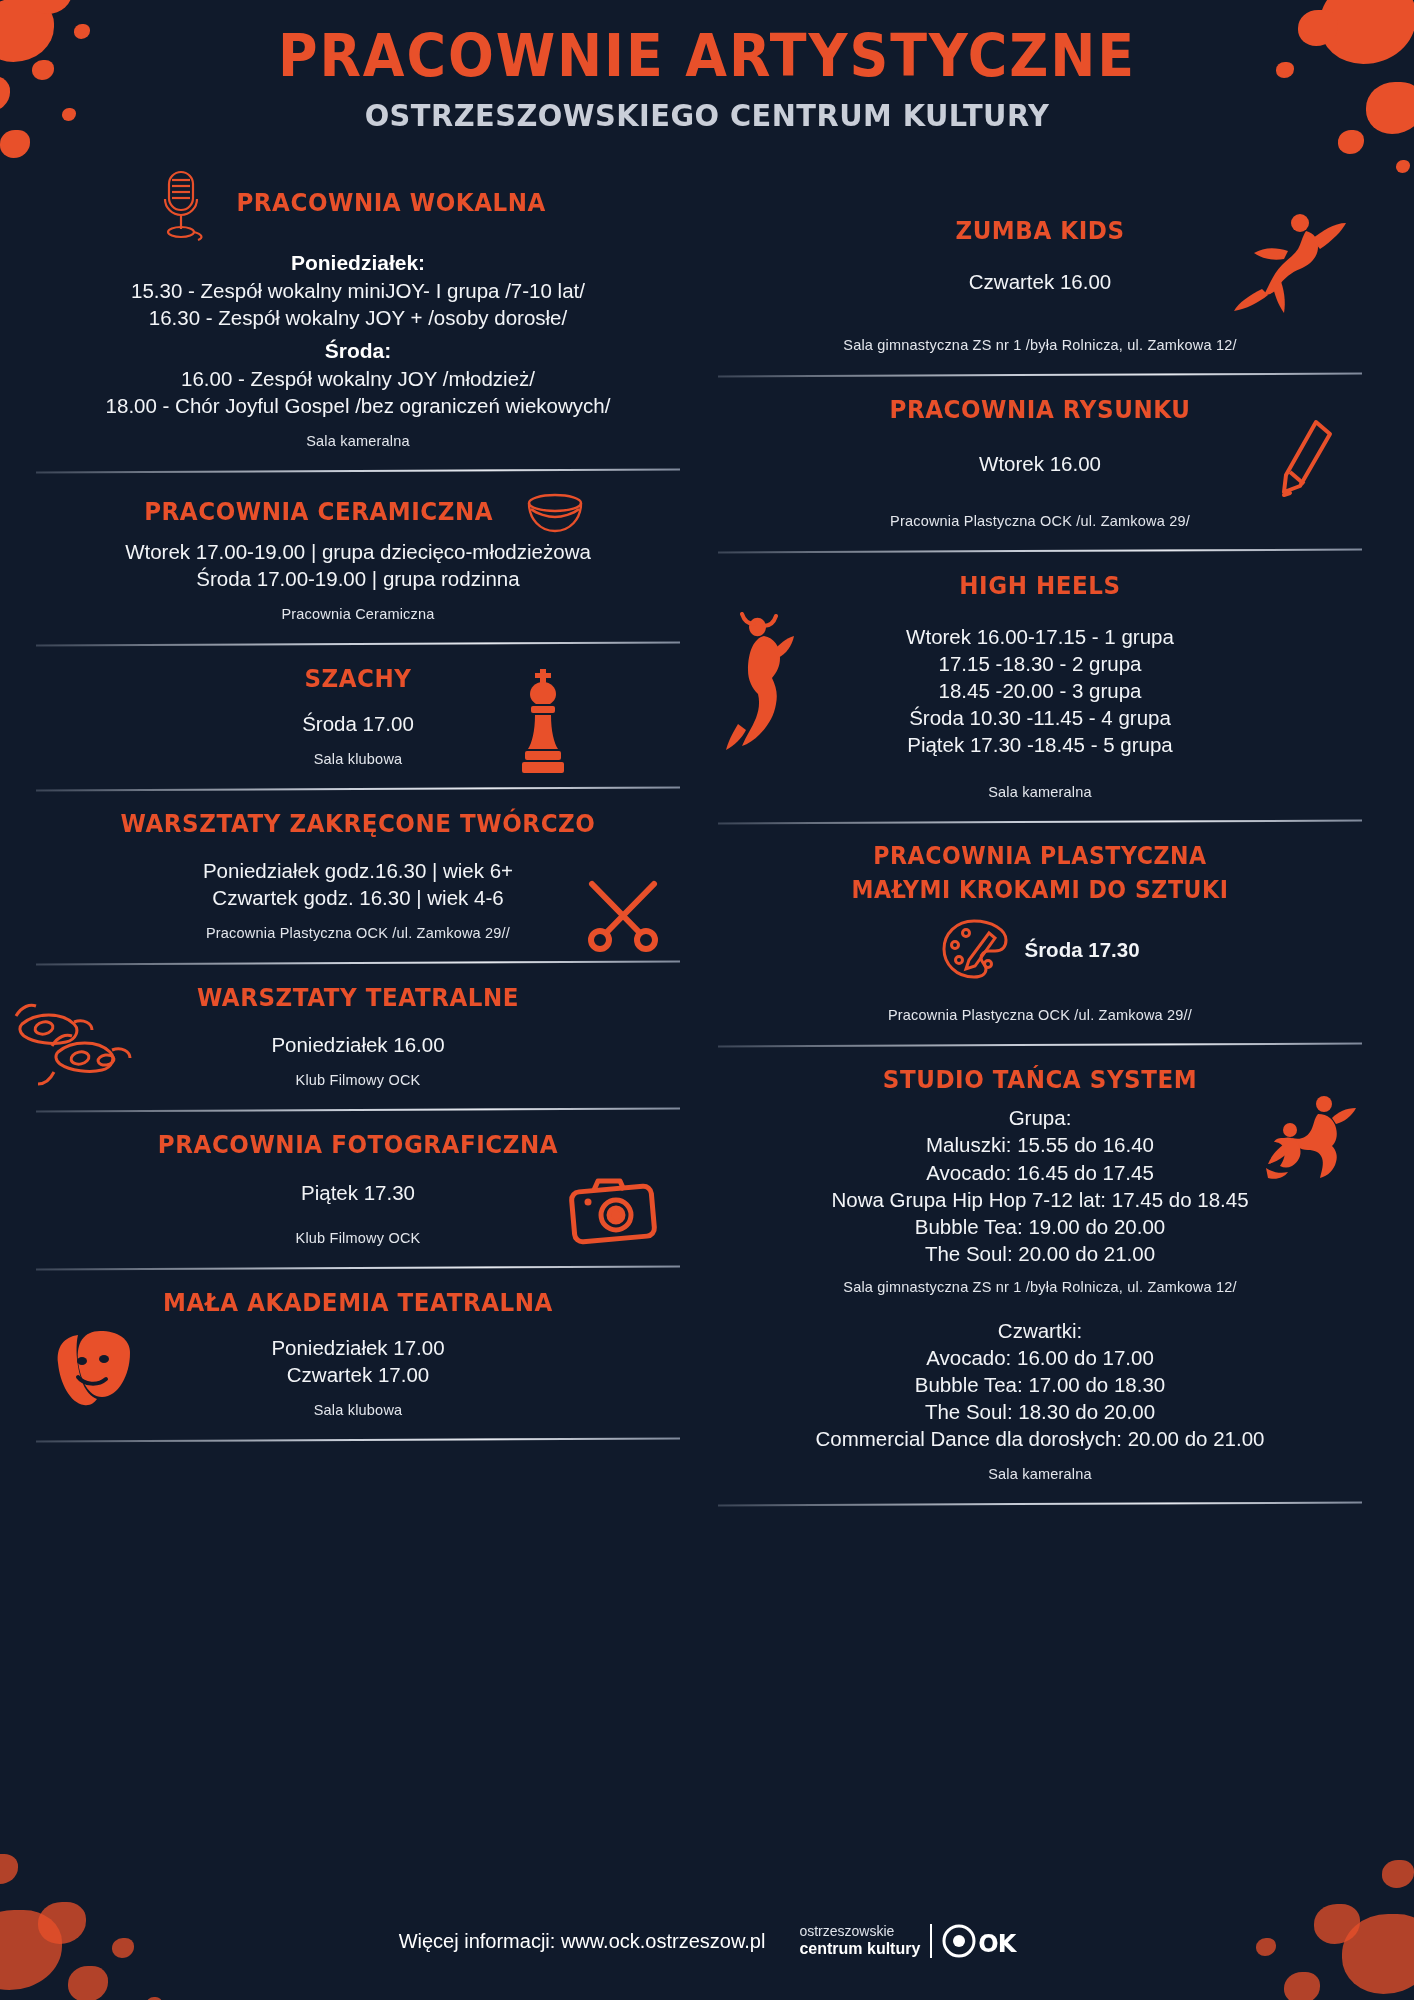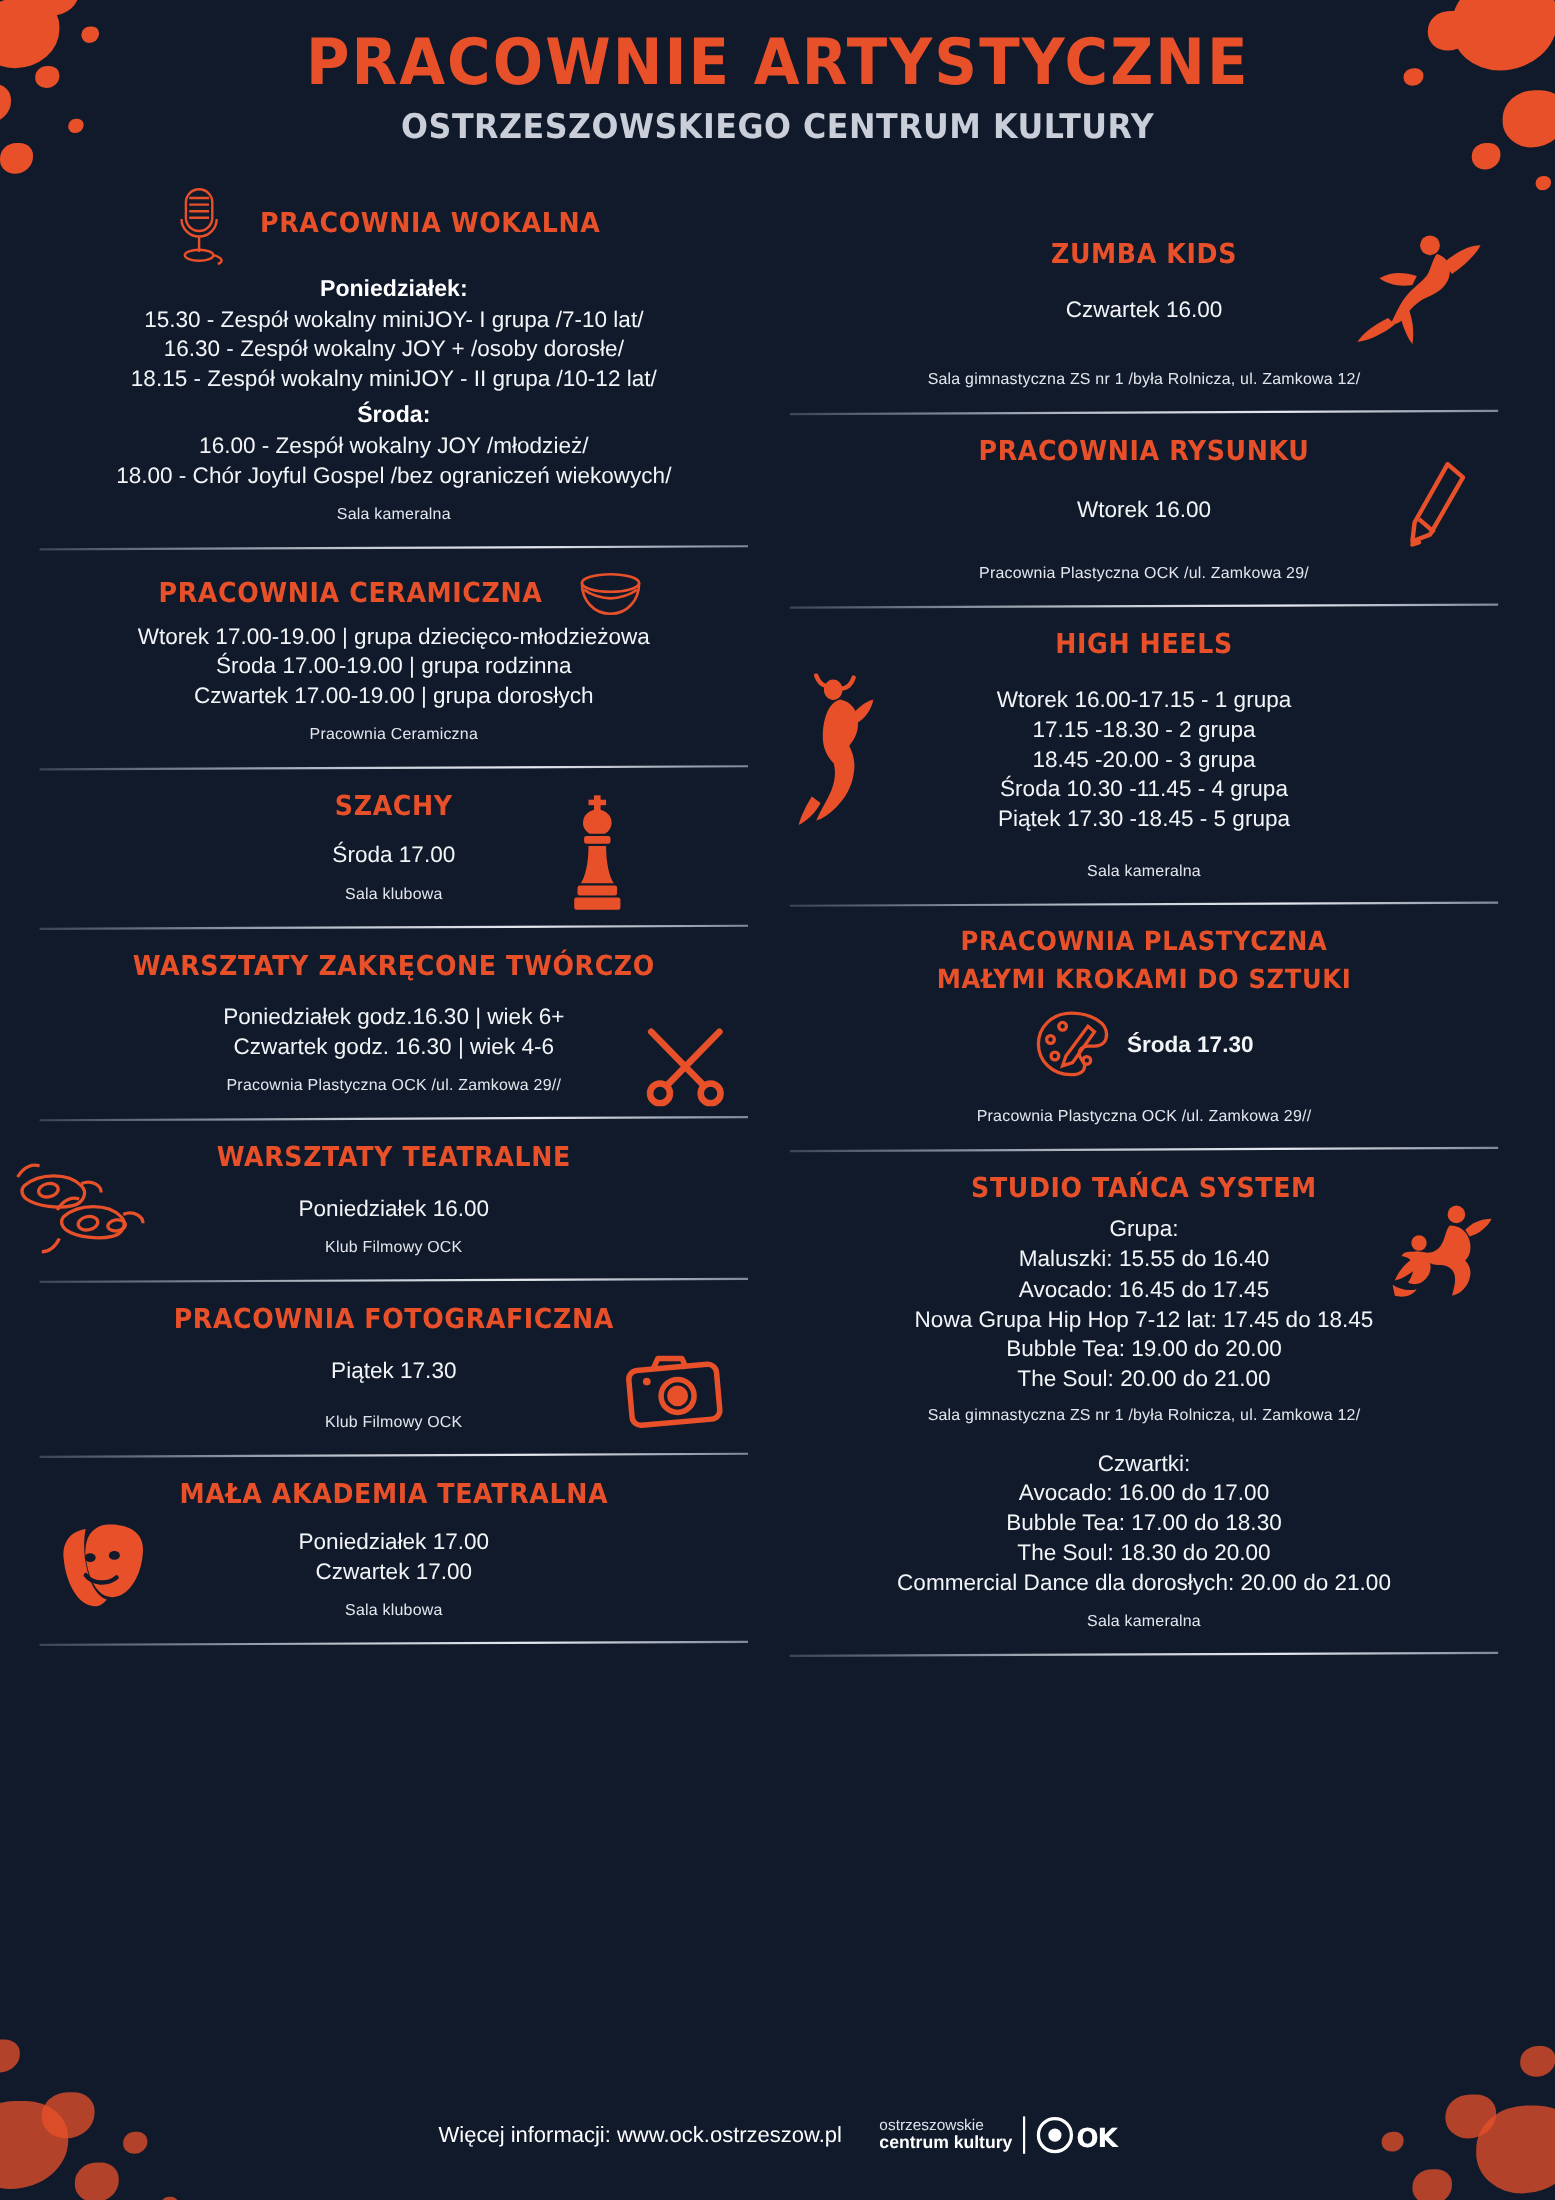--- a/index.html
+++ b/index.html
@@ -212,21 +212,20 @@
             <ellipse cx="24" cy="63" rx="13" ry="5"></ellipse>
             <path d="M37 63c8 2 10 6 4 8"></path>
           </svg>
         </span>
         <div class="sec-title">PRACOWNIA WOKALNA</div>
       </div>
       <div class="sec-subhead">Poniedziałek:</div>
       <div class="sec-lines">
         <span class="ln">15.30 - Zespół wokalny miniJOY- I grupa /7-10 lat/</span>
         <span class="ln">16.30 - Zespół wokalny JOY + /osoby dorosłe/</span>
-        <span class="ln">18.15 - Zespół wokalny miniJOY - II grupa /10-12 lat/</span>
       </div>
       <div class="sec-subhead">Środa:</div>
       <div class="sec-lines">
         <span class="ln">16.00 - Zespół wokalny JOY /młodzież/</span>
         <span class="ln">18.00 - Chór Joyful Gospel /bez ograniczeń wiekowych/</span>
       </div>
       <div class="sec-venue">Sala kameralna</div>
     </section>
     <div class="divider"></div>
 
@@ -237,21 +236,20 @@
           <svg width="64" height="46" viewBox="0 0 64 46" fill="none" stroke="#e8502a" stroke-width="2.4">
             <ellipse cx="32" cy="11" rx="26" ry="8"></ellipse>
             <path d="M6 11c0 16 11 28 26 28s26-12 26-28"></path>
             <path d="M8 17c6 5 17 8 24 8s18-3 24-8"></path>
           </svg>
         </span>
       </div>
       <div class="sec-lines">
         <span class="ln">Wtorek 17.00-19.00 | grupa dziecięco-młodzieżowa</span>
         <span class="ln">Środa 17.00-19.00 | grupa rodzinna</span>
-        <span class="ln">Czwartek 17.00-19.00 | grupa dorosłych</span>
       </div>
       <div class="sec-venue">Pracownia Ceramiczna</div>
     </section>
     <div class="divider"></div>
 
     <section class="section">
       <span class="icon-abs" style="right:120px; top:6px;">
         <svg width="54" height="110" viewBox="0 0 54 110" fill="#e8502a">
           <rect x="24" y="2" width="6" height="14"></rect>
             <rect x="19" y="6" width="16" height="5"></rect>

